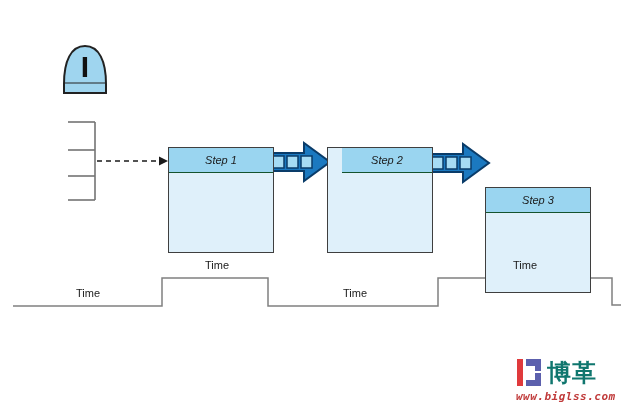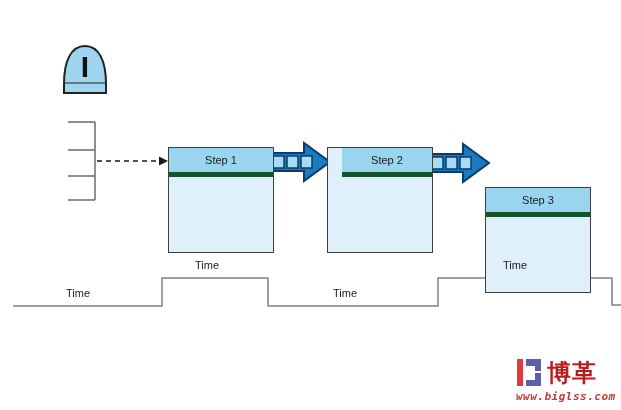--- a/index.html
+++ b/index.html
@@ -6,39 +6,39 @@
   .canvas{
     position:relative;width:621px;height:410px;background:#ffffff;
     font-family:"Liberation Sans","DejaVu Sans",sans-serif;overflow:hidden;
   }
   .layer{position:absolute;left:0;top:0;}
   .process-box{
     position:absolute;top:147px;width:106px;height:106px;
     background:#DFF0FA;border:1px solid #3F3F3F;box-sizing:border-box;
   }
   .process-box .pb-header{
-    height:24px;background:#9AD5F0;border-bottom:5px solid #14532d;
+    height:24px;background:#9AD5F0;border-bottom:1px solid #14532d;
     display:flex;align-items:center;justify-content:center;
-    font-size:11px;color:#1a1a1a;
+    font-size:11px;color:#1a1a1a;font-style:italic;
   }
   .box1{left:168px;}
   .box2{left:327px;padding-left:14px;}
   .box3{left:485px;margin-top:40px;}
   .time-label{
-    position:absolute;width:44px;
+    position:absolute;width:44px;text-align:center;
     font-size:11px;color:#1a1a1a;
   }
   .tl-proc1{left:195px;top:259px;}
   .tl-proc2{left:503px;top:259px;}
   .tl-wait1{left:66px;top:287px;}
   .tl-wait2{left:333px;top:287px;}
   .logo{position:absolute;left:516px;top:358px;width:100px;}
   .logo-row{display:flex;align-items:flex-start;}
   .logo-name{
-    font-size:24px;font-weight:bold;color:#b91c1c;line-height:30px;
+    font-size:24px;font-weight:bold;color:#0f766e;line-height:30px;
     margin-left:4px;letter-spacing:1px;
   }
   .logo-url{
     font-family:"DejaVu Sans Mono","Liberation Mono",monospace;
     font-size:11px;font-weight:bold;color:#C03A3A;letter-spacing:0.5px;
     margin-top:2px;white-space:nowrap;font-style:italic;
   }
 </style>
 </head>
 <body>

